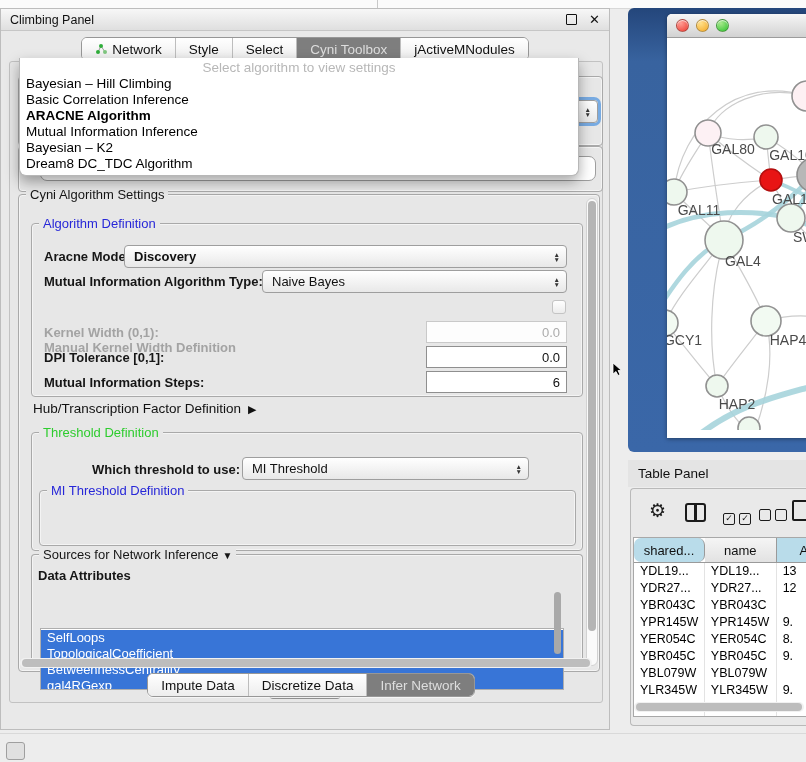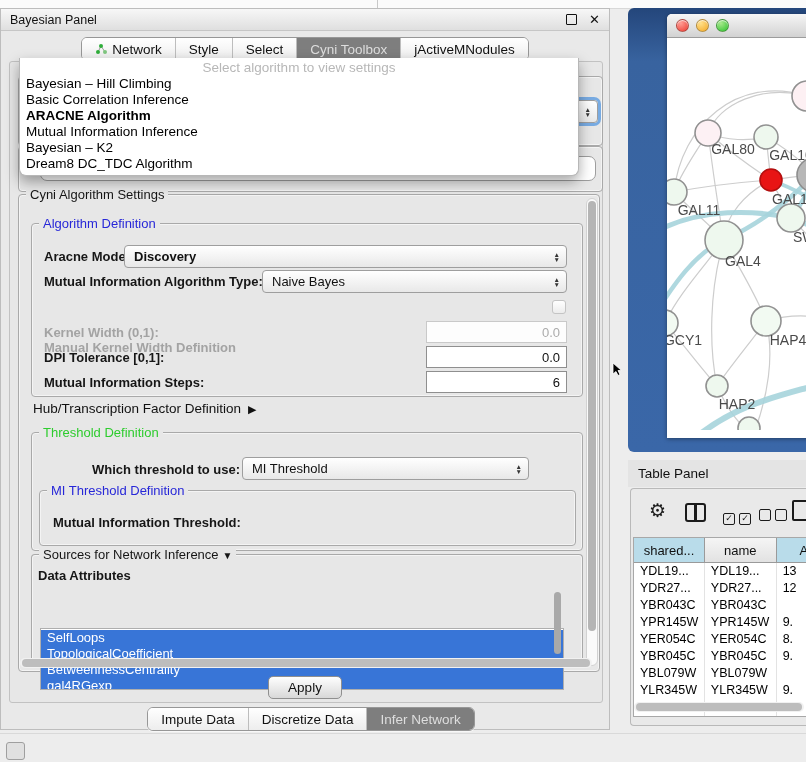--- a/index.html
+++ b/index.html
@@ -103,33 +103,33 @@
       display:flex;align-items:center;justify-content:center;background:linear-gradient(#f5f5f5,#e2e2e2);}
   .th.hl{background:#b9dcea;}
   .tr{display:flex;height:17px;}
   .td{box-sizing:border-box;font-size:12.5px;color:#000;line-height:17px;padding-left:6px;
       white-space:nowrap;overflow:hidden;border-right:1px solid #e3e3e3;}
   #tbl-hscroll{left:3px;top:213px;width:170px;}
   
   #bottom-divider{left:0;top:733px;width:806px;height:1px;background:#d9d9d9;}
   #bl-icon{left:6px;top:742px;width:17px;height:16px;border:1px solid #9f9f9f;background:#e0e0e0;border-radius:3px;}
   #cursor{left:612px;top:362px;}
-  #bottom-tabs{top:698px;padding-left:12px;}
+  #bottom-tabs{top:664px;padding-left:12px;}
 </style>
 </head>
 <body>
 
 <div class="abs" id="top-strip">
   <div class="abs tick"></div>
 </div>
 
 <div class="abs" id="control-panel">
 
   <div class="abs cp-titlebar">
-    <span class="cp-title">Bayesian Panel</span>
+    <span class="cp-title">Climbing Panel</span>
     <span class="float-glyph"></span>
     <span class="close-glyph">✕</span>
   </div>
 
   <div class="abs tabbar" id="cp-tabs">
       <span class="seg">
         <span class="tab">
           <svg width="12" height="12">
             <line x1="3" y1="9" x2="6" y2="3" stroke="#9a9a9a"></line>
             <line x1="6" y1="3" x2="10" y2="9" stroke="#9a9a9a"></line>
@@ -215,21 +215,20 @@
         <div class="combo" style="left:210px;top:24px;width:287px;">
           <span>MI Threshold</span>
           <span class="arrows">
             <span>▲</span>
               <span>▼</span>
           </span>
         </div>
 
         <div class="group" style="left:7px;top:57px;width:535px;height:54px;">
           <span class="legend blue">MI Threshold Definition</span>
-          <span class="lbl" style="left:13px;top:24px;">Mutual Information Threshold:</span>
         </div>
       </div>
 
       <div class="group" style="left:12px;top:359px;width:550px;height:110px;border-bottom:none;border-radius:4px 4px 0 0;">
         <span class="legend">
           <span>Sources for Network Inference</span><span class="tri-down">▼</span>
         </span>
         <span class="lbl" style="left:6px;top:13px;">Data Attributes</span>
         <ul class="attr-list" id="attr-list" style="left:8px;top:33px;width:524px;height:62px;margin-top:40px;">
             <li class="sel">SelfLoops</li>
@@ -357,21 +356,21 @@
   <span class="ticon" style="left:92px;top:18px;">
     <span class="mini-box">✓</span><span class="mini-box">✓</span>
   </span>
   <span class="ticon" style="left:128px;top:18px;">
     <span class="mini-box"></span><span class="mini-box"></span>
   </span>
   <span class="ticon doc" style="left:161px;top:11px;"></span>
 
   <div id="tbl">
     <div class="th-row" id="tbl-head">
-        <div class="th hl" style="width: 77px;">shared...</div>
+        <div class="th hl" style="width: 77px; border-radius: 7px;">shared...</div>
         <div class="th" style="width: 78px;">name</div>
         <div class="th hl" style="width: 60px;">A</div>
       </div>
     <div id="tbl-body">
         <div class="tr">
           <div class="td" style="width: 77px;">YDL19...</div>
           <div class="td" style="width: 78px;">YDL19...</div>
           <div class="td" style="width: 60px;">13</div>
         </div>
         <div class="tr">

